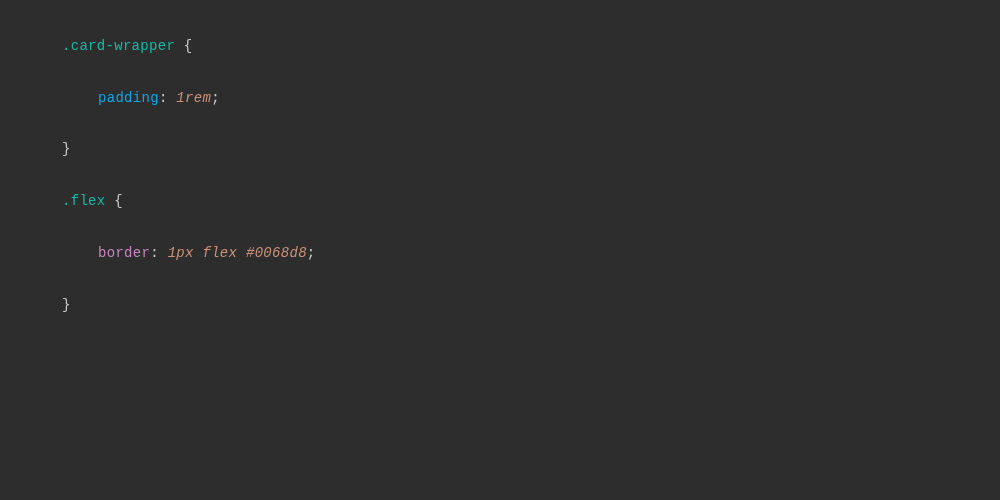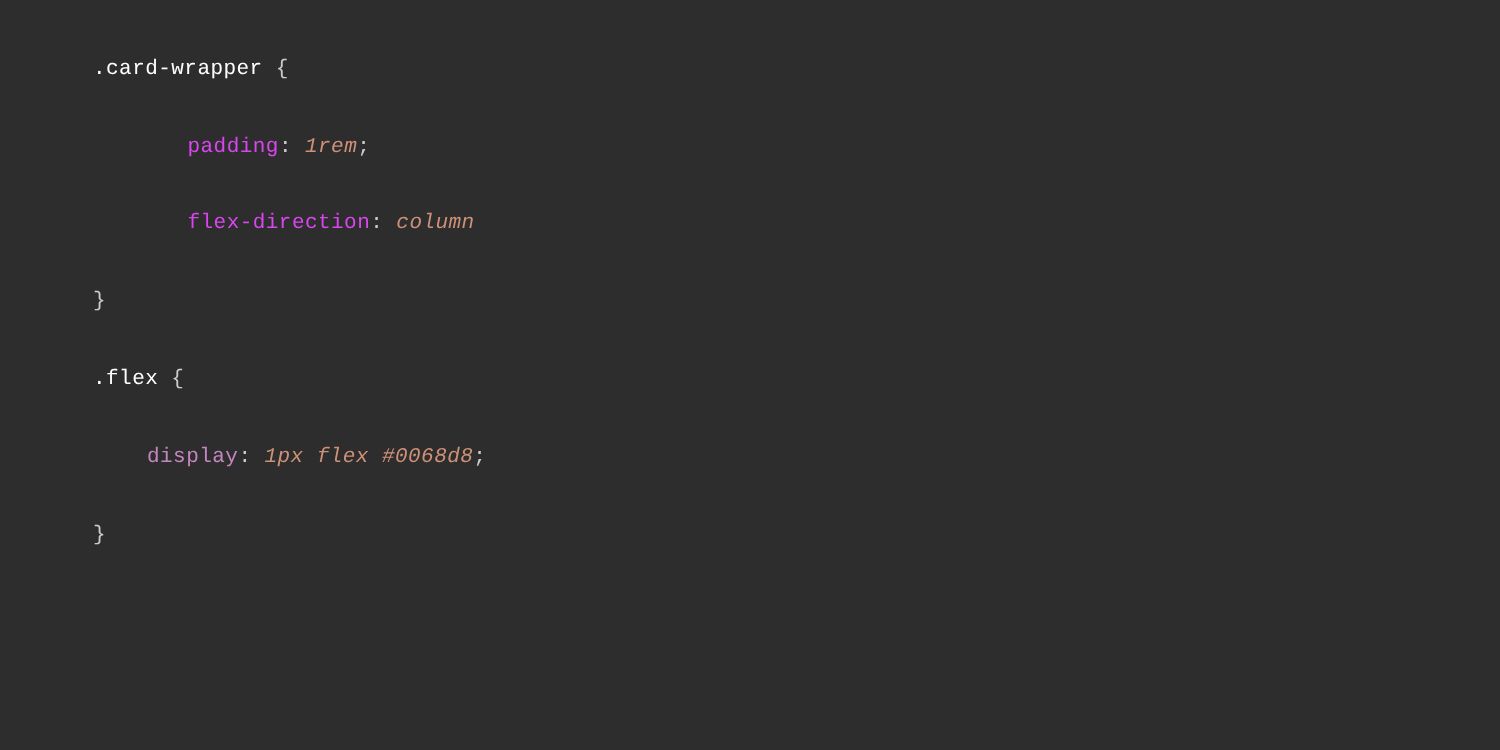--- a/index.html
+++ b/index.html
@@ -13,36 +13,35 @@
     letter-spacing: 0.3px;
   }
   .code-area {
     padding: 8px 0 12px 62px;
     white-space: pre;
   }
   .line {
     display: block;
   }
   .indent1 { padding-left: 36px; }
-  .sel   { color: #ffffff; }   
-  .prop  { color: #d946ef; margin-left: 27px; }   
+  .sel   { color: #14b8a6; }   
+  .prop  { color: #0ea5e9; }   
   .val   { color: #ce9178; font-style: italic; }   
   .punc  { color: #cccccc; }   
   .kw    { color: #c586c0; }   
 </style>
 </head>
 <body>
 
 <div class="code-area">
 <span class="line"><span class="sel">.card-wrapper</span> <span class="punc">{</span></span>
 <span class="line indent1"><span class="prop">padding</span><span class="punc">:</span> <span class="val">1rem</span><span class="punc">;</span></span>
-<span class="line indent1"><span class="prop">flex-direction</span><span class="punc">:</span> <span class="val">column</span></span>
 <span class="line"><span class="punc">}</span></span>
 <span class="line"><span class="sel">.flex</span> <span class="punc">{</span></span>
-<span class="line indent1"><span class="kw">display</span><span class="punc">:</span> <span class="val">1px flex #0068d8</span><span class="punc">;</span></span>
+<span class="line indent1"><span class="kw">border</span><span class="punc">:</span> <span class="val">1px flex #0068d8</span><span class="punc">;</span></span>
 <span class="line"><span class="punc">}</span></span>
 <span class="line"> </span>
 
 
 
 
 
 
 
 

